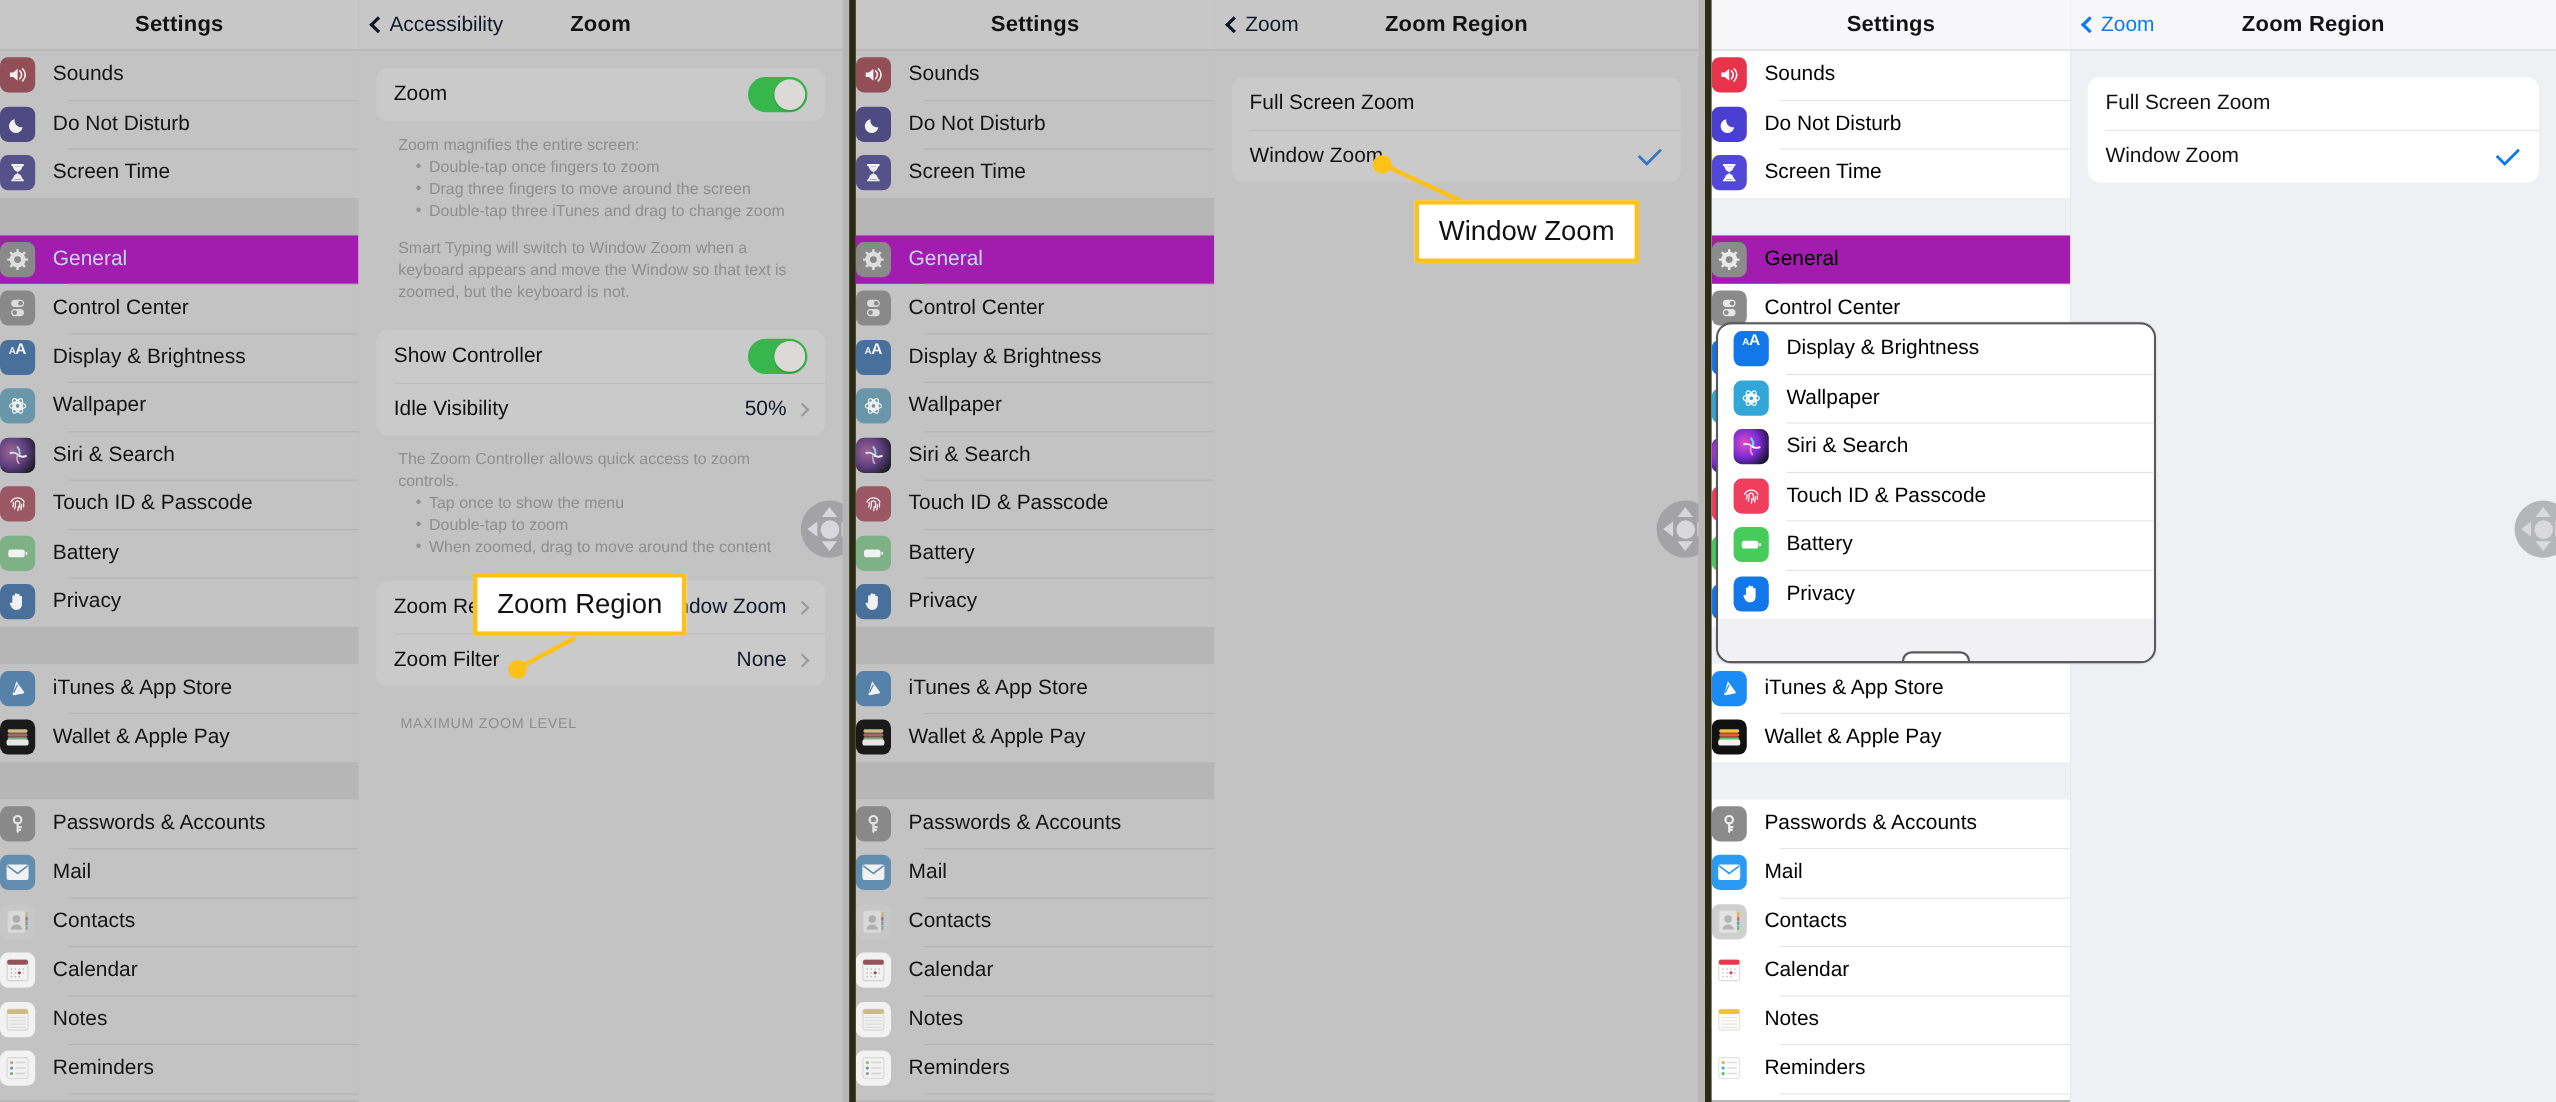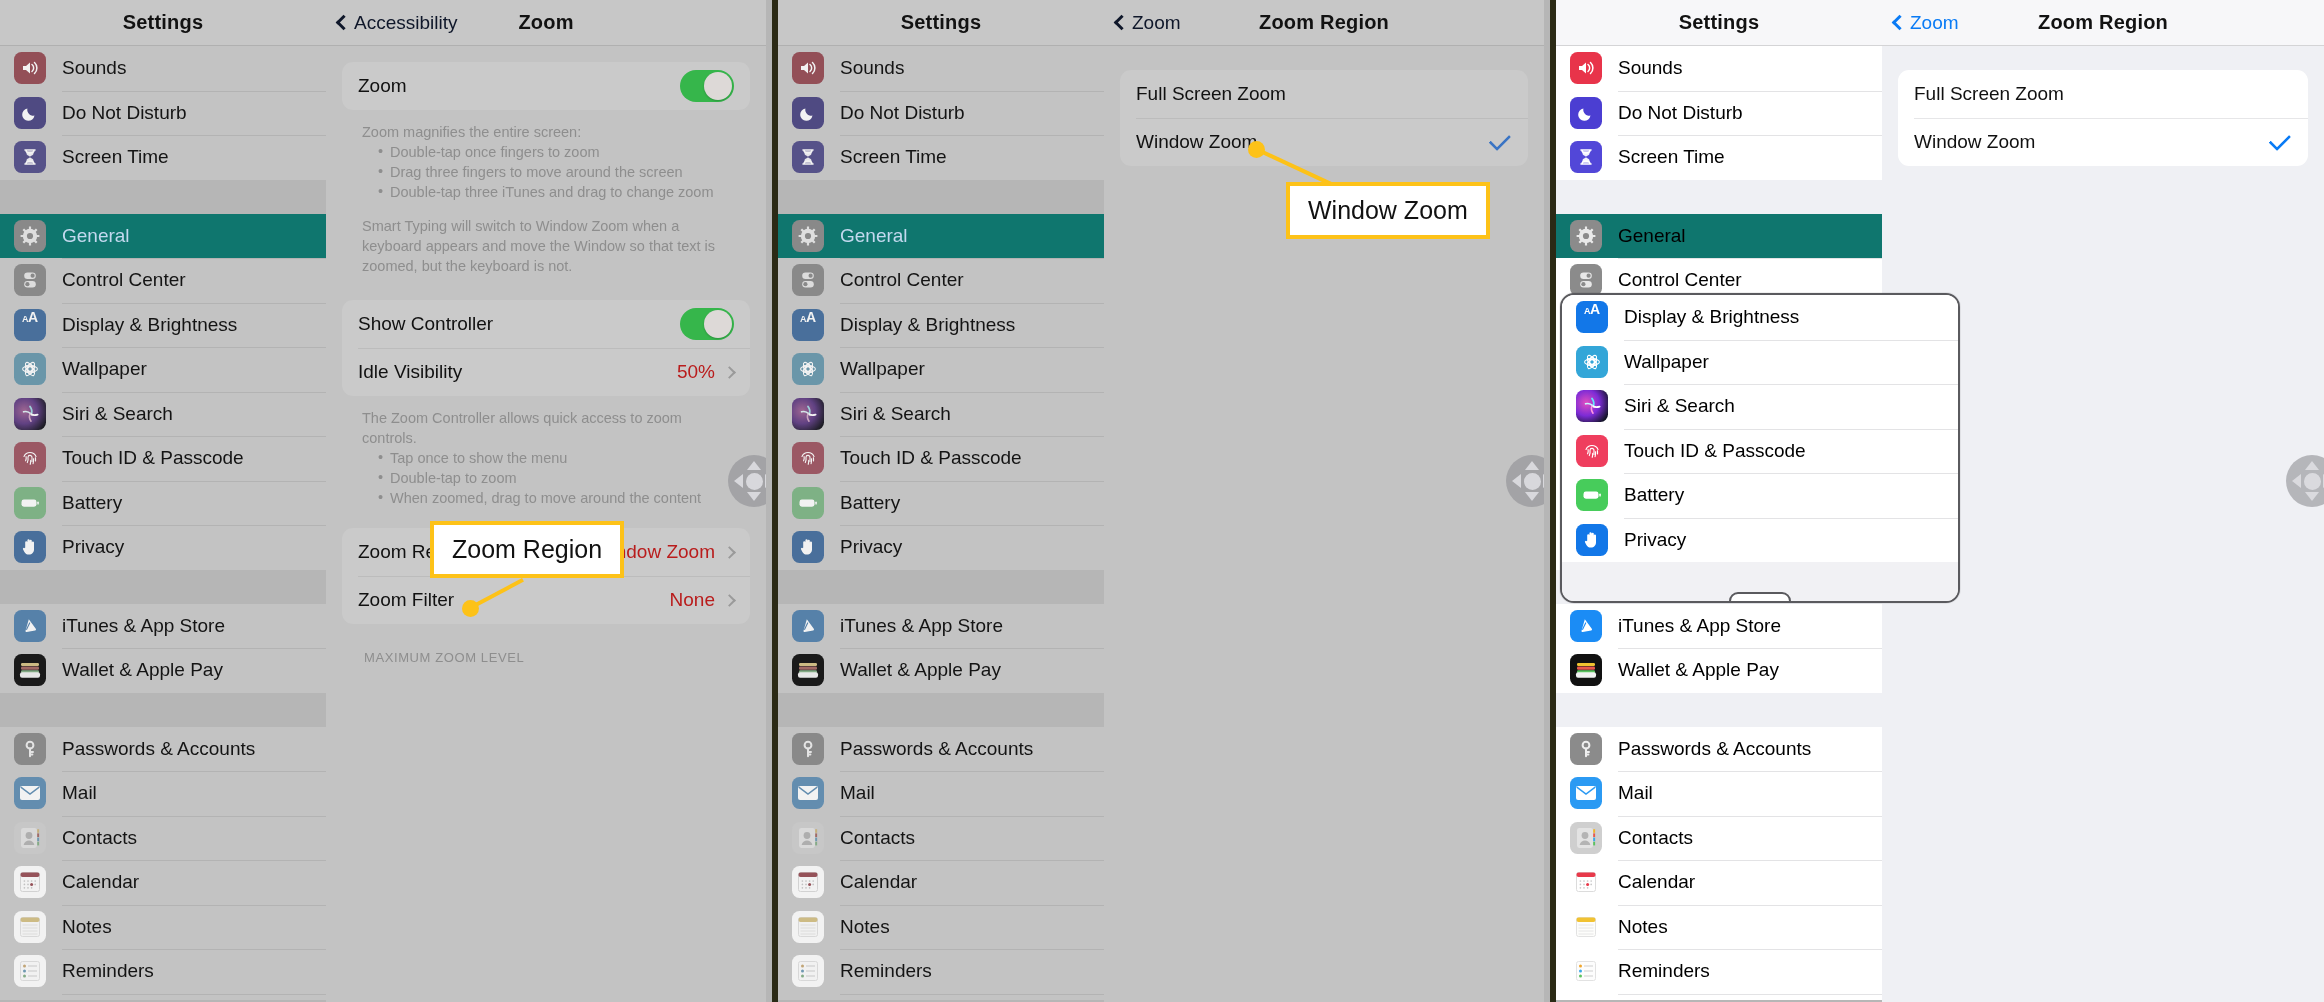--- a/index.html
+++ b/index.html
@@ -38,27 +38,27 @@
     display: inline-block; width: 11px; height: 11px;
     border-left: 3.2px solid currentColor; border-bottom: 3.2px solid currentColor;
     transform: rotate(45deg); margin-right: 2px;
   }
 
   
   .sgroup { background: #c3c3c3; }
   .sidebar.bright .sgroup { background: #ffffff; }
   .srow {
     display: flex; align-items: center; height: 44.5px;
-    padding-left: 14px; position: relative;
+    position: relative;
   }
   .srow + .srow::before {
     content:''; position:absolute; left:62px; right:0; top:0; height:1px; background:#b3b3b3;
   }
   .sidebar.bright .srow + .srow::before { background:#e3e3e5; }
-  .srow.selected { background: #0f766e; }
+  .srow.selected { background: #a21caf; }
   .srow.selected .slabel { color: #c3d9ef; }
   .slabel { font-size: 19px; color: #141414; margin-left: 16px; }
   .sidebar.bright .slabel { color: #000; }
   .sgap { height: 34px; background: #b6b6b6; }
   .sidebar.bright .sgap { background: #eff0f4; }
 
   
   .ico { width: 32px; height: 32px; border-radius: 7.5px; flex: 0 0 32px;
          display:flex; align-items:center; justify-content:center; position:relative;
          font-size: 15px; color:#fff; overflow:hidden;}
@@ -71,21 +71,21 @@
   .detail.bright .card { background: #fff; }
   .crow {
     display:flex; align-items:center; justify-content:space-between;
     height: 48px; padding: 0 16px; position: relative;
   }
   .crow + .crow::before {
     content:''; position:absolute; left:16px; right:0; top:0; height:1px; background:#bcbcbc;
   }
   .detail.bright .crow + .crow::before { background:#e6e6e8; }
   .clabel { font-size: 19px; color:#111; }
-  .cvalue { font-size: 19px; color:#b91c1c; display:flex; align-items:center; gap:10px; }
+  .cvalue { font-size: 19px; color:#0f172a; display:flex; align-items:center; gap:10px; }
   .chev-right {
     display:inline-block; width:9px; height:9px;
     border-right: 2.6px solid #9a9a9a; border-top: 2.6px solid #9a9a9a;
     transform: rotate(45deg);
   }
   .check {
     width:20px; height:12px; border-left:3px solid #3a74c4; border-bottom:3px solid #3a74c4;
     transform: rotate(-45deg) translateY(-3px); border-radius:1px;
   }
   .detail.bright .check { border-color:#0a7bf5; }

